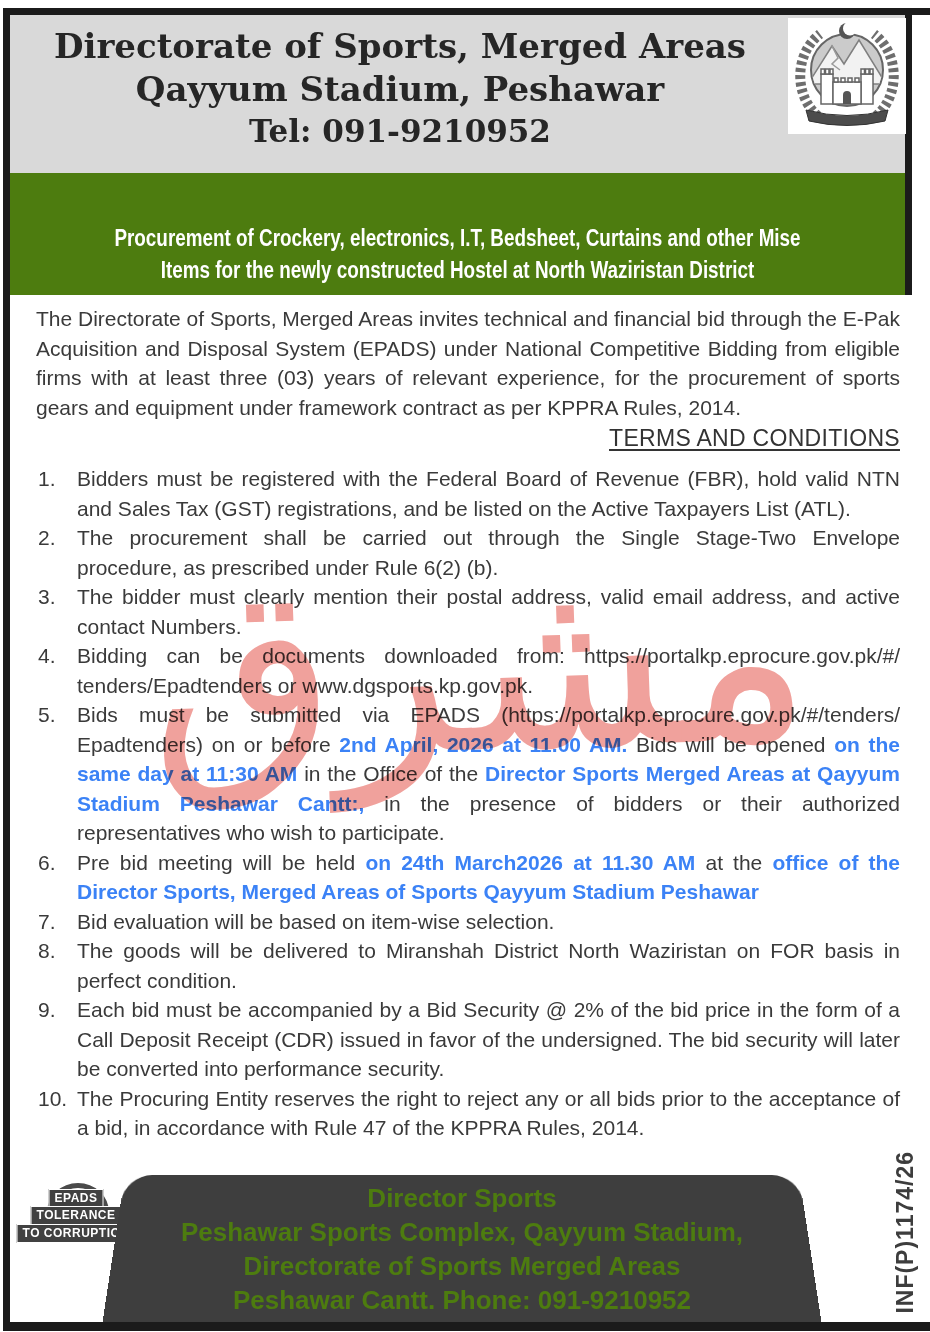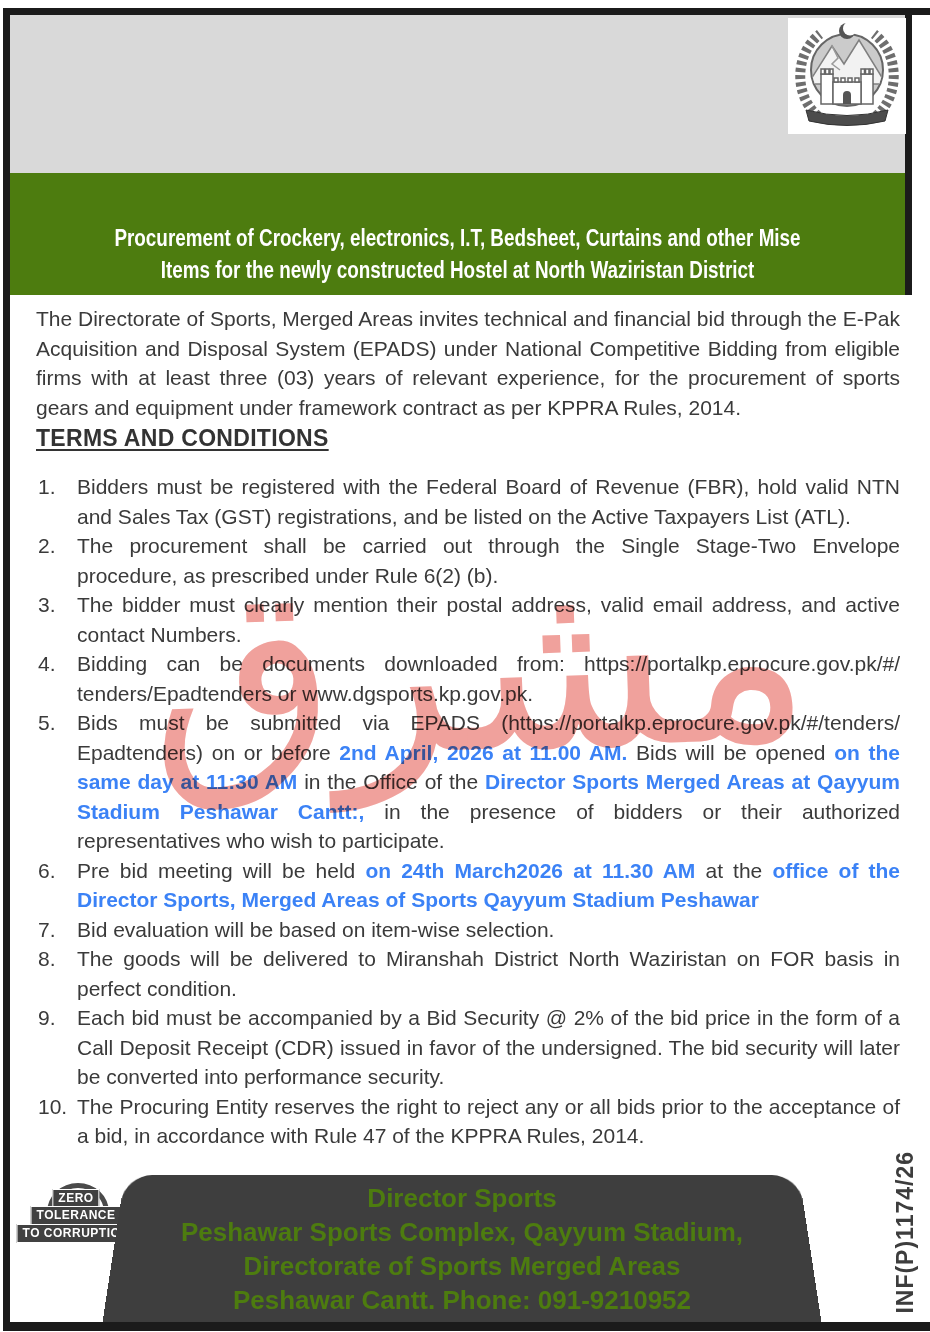--- a/index.html
+++ b/index.html
@@ -28,23 +28,23 @@
              transform:scaleX(0.82);transform-origin:50% 50%;}
   .title-box{left:112px;top:143px;width:700px;height:76px;background:#ffffff;border-radius:32px;
              z-index:3;display:flex;align-items:center;justify-content:center;}
   .title-text{font-weight:bold;font-size:54px;color:#2c2c2c;white-space:nowrap;
               transform:scaleX(0.93);letter-spacing:-1px;}
 
   
   .body-area{left:20px;top:295px;width:895px;height:880px;background:#fff;
              padding:9px 15px 0 16px;box-sizing:border-box;}
   .intro{font-size:21px;line-height:29.5px;text-align:justify;margin:0;}
-  .terms-head{ text-align:left;font-weight:bold;font-size:23px;color:#333;
+  .terms-head{ text-align:right;font-weight:normal;font-size:23px;color:#333;
              text-decoration:underline;text-decoration-thickness:2px;text-underline-offset:3px;
-             margin:3px 0 20px 0;letter-spacing:.3px;}
+             margin:3px 0 12px 0;letter-spacing:.3px;}
   .term{position:relative;padding-left:41px;font-size:21px;line-height:29.5px;text-align:justify;}
   .tnum{position:absolute;left:2px;top:0;}
   .b{font-weight:bold;color:#3b82f6;}
 
   
   .watermark{left:150px;top:540px;width:660px;text-align:center;direction:rtl;
              font-family:"DejaVu Sans",sans-serif;font-size:240px;line-height:1.05;
              color:#f0a19c;mix-blend-mode:multiply;transform:rotate(-2deg);
              z-index:4;pointer-events:none;}
 
@@ -72,20 +72,25 @@
 <body>
 
 <div id="page">
 
   <div class="bar bar-top"></div>
   <div class="bar bar-left"></div>
   <div class="bar bar-right"></div>
   <div class="bar bar-bottom"></div>
 
   <div class="abs header-gray">
+    <div class="org-block">
+      <div class="org-line">Directorate of Sports, Merged Areas</div>
+      <div class="org-line">Qayyum Stadium, Peshawar</div>
+      <div class="org-tel">Tel: 091-9210952</div>
+    </div>
     <div class="abs logo-box" style="left:778px;top:3px;">
       <svg width="118" height="116" viewBox="0 0 118 116" xmlns="http://www.w3.org/2000/svg">
         <defs>
             <clipPath id="cc">
               <circle cx="59" cy="52" r="35"></circle>
             </clipPath>
           </defs>
         <path d="M30,98 C6,78 6,36 32,16" fill="none" stroke="#6e6e6e" stroke-width="10" stroke-dasharray="4 3"></path>
         <path d="M88,98 C112,78 112,36 86,16" fill="none" stroke="#6e6e6e" stroke-width="10" stroke-dasharray="4 3"></path>
         <circle cx="59" cy="52" r="36" fill="#cbcbcb" stroke="#666" stroke-width="2"></circle>
@@ -138,21 +143,21 @@
         <div class="term"><span class="tnum">8.</span><span><span>The goods will be delivered to Miranshah District North Waziristan on FOR basis in perfect condition.</span></span></div>
         <div class="term"><span class="tnum">9.</span><span><span>Each bid must be accompanied by a Bid Security @ 2% of the bid price in the form of a Call Deposit Receipt (CDR) issued in favor of the undersigned. The bid security will later be converted into performance security.</span></span></div>
         <div class="term"><span class="tnum">10.</span><span><span>The Procuring Entity reserves the right to reject any or all bids prior to the acceptance of a bid, in accordance with Rule 47 of the KPPRA Rules, 2014.</span></span></div>
       </div>
   </div>
 
   <div class="abs watermark">مشرق</div>
 
   <div class="abs zt-logo">
     <div class="zt-ring"></div>
-    <div class="zt-bar zt1">ZERO</div>
+    <div class="zt-bar zt1">EPADS</div>
     <div class="zt-bar zt2">TOLERANCE</div>
     <div class="zt-bar zt3">TO CORRUPTION</div>
   </div>
 
   <div class="abs sig-wrap">
     <div class="sig-bg"></div>
     <div class="sig-text">
       <div>Director Sports</div>
       <div>Peshawar Sports Complex, Qayyum Stadium,</div>
       <div>Directorate of Sports Merged Areas</div>

